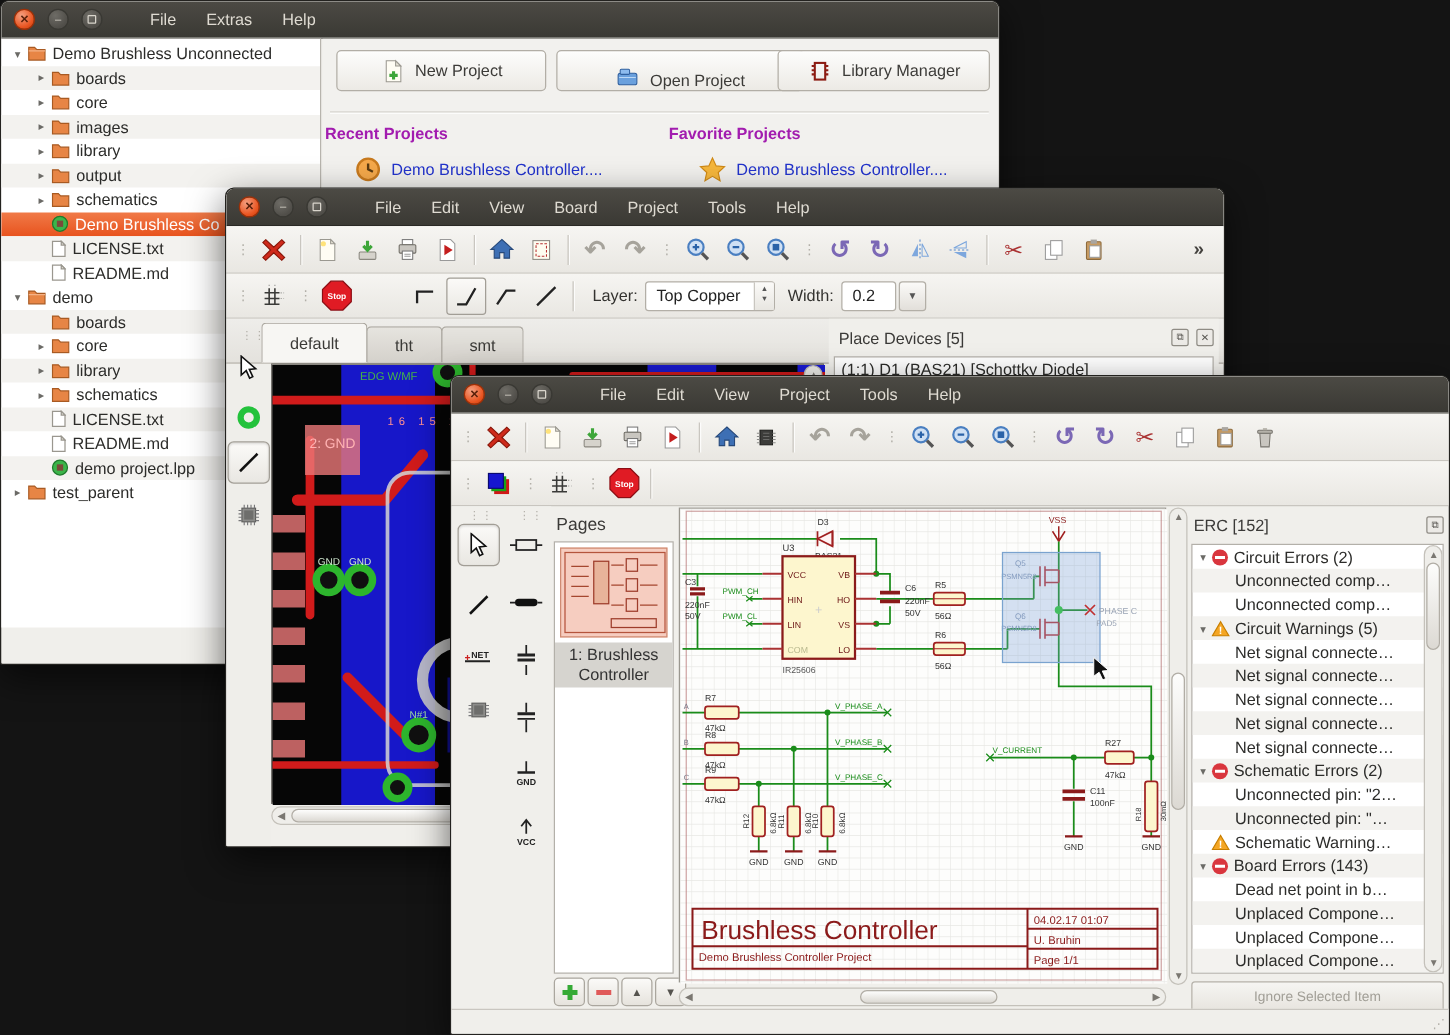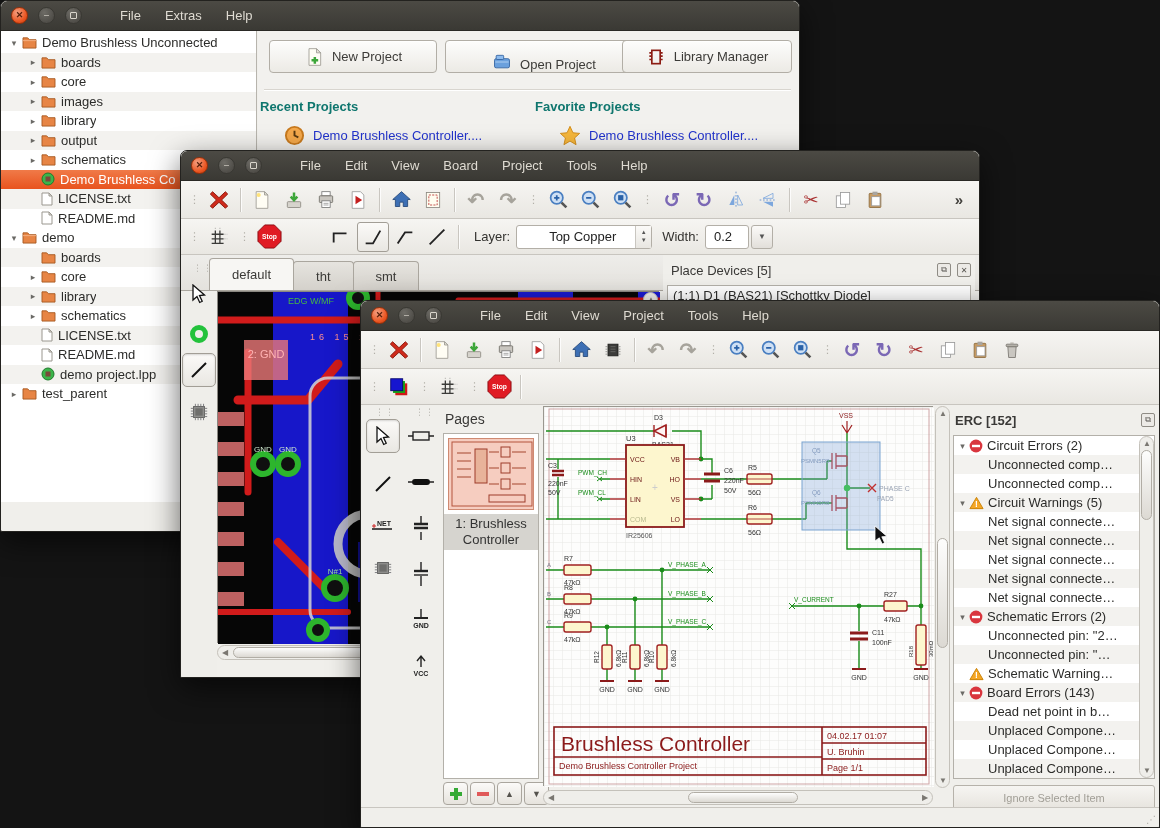--- a/index.html
+++ b/index.html
@@ -50,21 +50,21 @@
   .trow.sel .tw { color:#fff; }
   .trow .fi { flex:none; margin:0 5px 0 1px; }
   .trow .lbl { white-space:nowrap; overflow:hidden; }
   .ind1 { padding-left:25px; }
   .statusbar { position:absolute; left:0; bottom:0; height:29px; right:0; background:#f1efec;
                border-top:1px solid #c7c4be; font-size:13px; color:#3a3938; display:flex; align-items:center;
                padding-left:8px; }
   .bigbtn { height:33px; border:1px solid #b2aea6; border-radius:4px; background:linear-gradient(#fdfdfc,#eceae5);
             display:flex; align-items:center; justify-content:center; gap:8px; font-size:13px; color:#3c3b38;
             box-shadow:0 1px 0 rgba(255,255,255,.7) inset; position:absolute; }
-  .sect-title { font-size:13px; font-weight:bold; color:#0f766e; position:absolute; }
+  .sect-title { font-size:13px; font-weight:bold; color:#a21caf; position:absolute; }
   .linkrow { position:absolute; display:flex; align-items:center; gap:8px; font-size:13px; }
   .linkrow a { color:#2233cc; text-decoration:none; }
 
   
   .tab { height:29px; padding:0 22px; display:flex; align-items:center; font-size:13px; color:#3b3a37;
          background:linear-gradient(#e6e4df,#d4d1cb); border:1px solid #aaa69e; border-bottom:none;
          border-radius:4px 4px 0 0; margin-right:-1px; }
   .tab.active { background:#f7f6f3; height:32px; z-index:2; }
 
   
@@ -467,21 +467,21 @@
             <path d="M4 19 L12 7 L20 7" fill="none" stroke="#222" stroke-width="2"></path>
           </svg>
         </span>
     <span class="ticon">
           <svg width="22" height="22" viewBox="0 0 24 24">
             <path d="M4 20 L20 4" fill="none" stroke="#222" stroke-width="2"></path>
           </svg>
         </span>
     <span class="tsep"></span>
     <span class="tlabel-ctl">Layer:</span>
-    <span class="combo" style="width:136px;padding-left:24px;">
+    <span class="combo" style="width:104px;">
       <span class="val" style="flex:1;">Top Copper</span>
       <span class="spin">
             <span>▲</span>
             <span>▼</span>
           </span>
     </span>
     <span class="tlabel-ctl">Width:</span>
     <span class="combo" style="width:44px;">
           <span class="val">0.2</span>
         </span>
@@ -1030,21 +1030,21 @@
   </div>
   <div class="sbh" style="left:182px;top:489px;width:390px;">
     <span class="sbarrow">◀</span>
     <div style="flex:1;position:relative;height:100%;">
           <div class="sbthumb" style="height:11px;width:110px;margin-top:1px;margin-left:130px;"></div>
         </div>
     <span class="sbarrow">▶</span>
   </div>
 
   <div style="position:absolute;left:590px;top:104px;right:2px;bottom:20px;">
-    <div class="dock-title" style="left:4px;top:8px;font-weight:bold;">ERC [152]</div>
+    <div class="dock-title" style="left:4px;top:8px;">ERC [152]</div>
     <span class="dock-btn" style="right:2px;top:8px;">⧉</span>
     <div class="listbox" style="left:2px;top:30px;right:2px;height:344px;overflow:hidden;">
       <div class="erow">
             <span class="tw">▾</span>
             <svg class="eicon" width="14" height="14" viewBox="0 0 14 14">
               <circle cx="7" cy="7" r="6.4" fill="#d9363e"></circle>
               <rect x="3" y="5.8" width="8" height="2.4" fill="#fff"></rect>
             </svg>
             <span>Circuit Errors (2)</span>
           </div>

